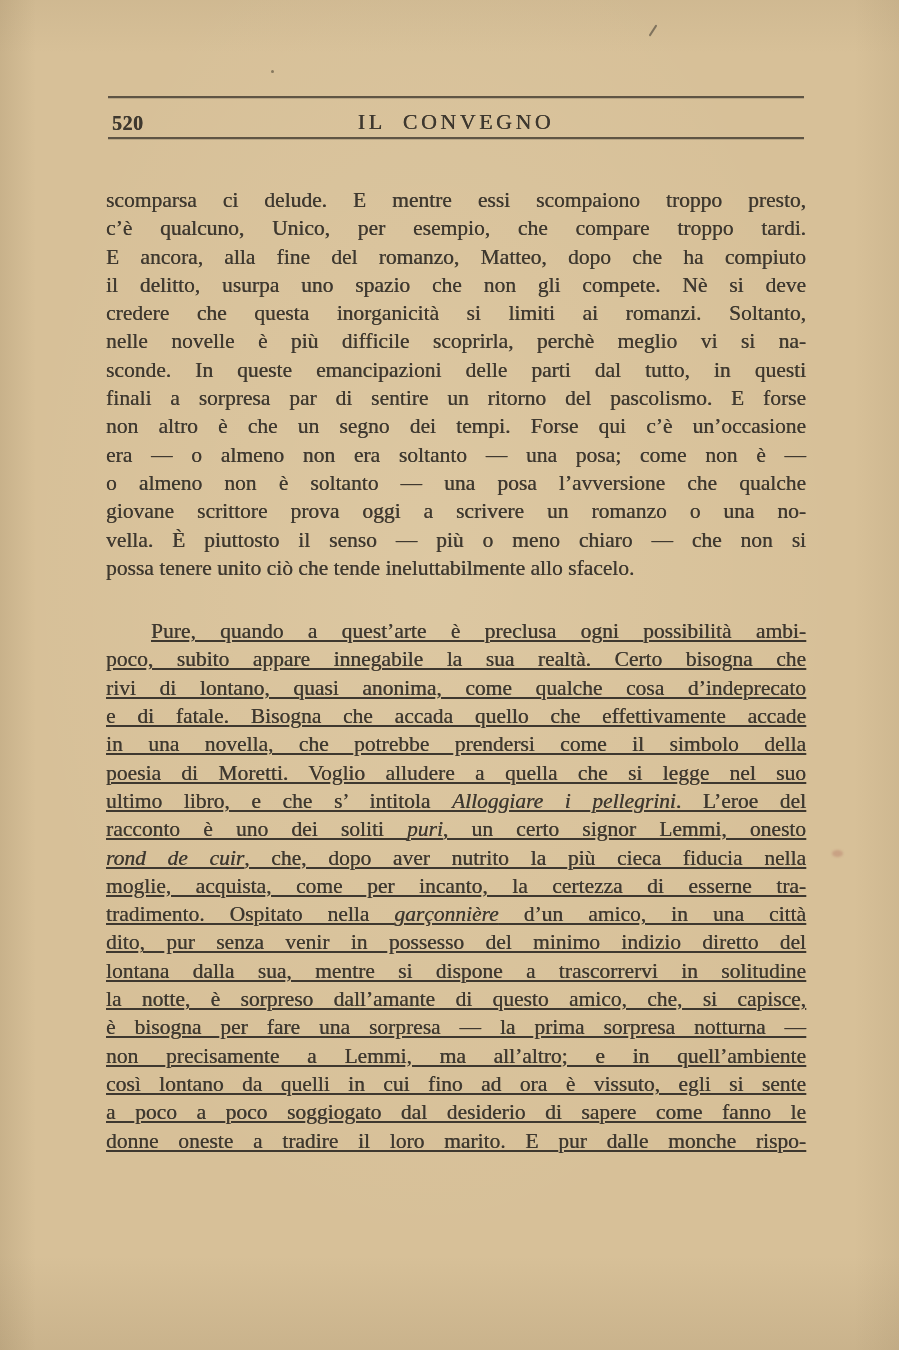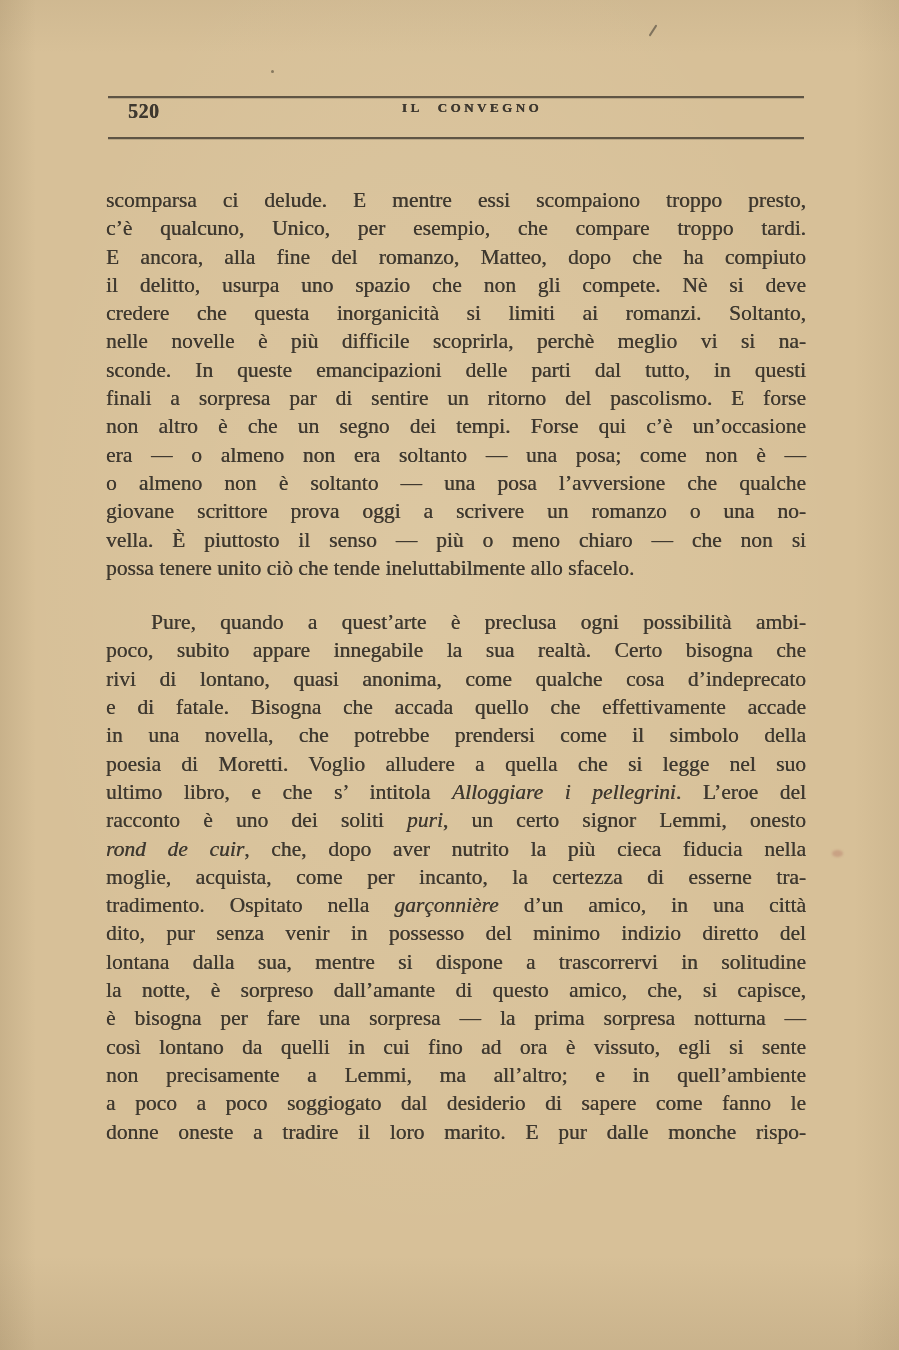--- a/index.html
+++ b/index.html
@@ -31,56 +31,56 @@
     width: 696px;
     height: 2px;
     background: #4a4236;
     box-shadow: 0 0.5px 0.5px rgba(74,66,54,0.5);
     opacity: 0.85;
   }
   .rule-top { top: 96px; }
   .rule-bottom { top: 137px; }
   .header-row {
     position: absolute;
-    left: 124px;
+    left: 108px;
     top: 100px;
     width: 696px;
     height: 35px;
     display: flex;
-    align-items: flex-start;
+    align-items: flex-end;
     color: #3e382f;
   }
   .page-number {
     position: absolute;
     left: 4px;
     font-size: 20px;
     font-weight: bold;
     letter-spacing: 0.5px;
     text-shadow: 0.3px 0 0 currentColor;
   }
   .running-title {
     width: 100%;
     text-align: center;
-    font-size: 13px;
-    font-weight: bold;
+    font-size: 22px;
+    font-weight: normal;
     letter-spacing: 3.5px;
     word-spacing: 9px;
     text-shadow: 0.3px 0 0 currentColor;
   }
   .page-text {
     position: absolute;
     left: 106px;
     top: 186px;
     width: 700px;
     color: #3e382f;
     font-size: 21.5px;
     line-height: 28.3px;
     text-shadow: 0.35px 0 0.25px rgba(62,56,47,0.85);
   }
-  .paragraph + .paragraph { margin-top: 26px; }
+  .paragraph + .paragraph { margin-top: 35px; text-decoration: underline; }
   .line {
     text-align: justify;
     text-align-last: justify;
     white-space: normal;
   }
   .line.indent { padding-left: 45px; }
   .line.no-just { text-align-last: left; }
   .line em { font-style: italic; }
   .ink-mark {
     position: absolute;
@@ -155,18 +155,18 @@
       <div class="line"><span>poesia di Moretti. Voglio alludere a quella che si legge nel suo</span></div>
       <div class="line"><span>ultimo libro, e che s’ intitola </span><em>Alloggiare i pellegrini</em><span>. L’eroe del</span></div>
       <div class="line"><span>racconto è uno dei soliti </span><em>puri</em><span>, un certo signor Lemmi, onesto</span></div>
       <div class="line"><em>rond de cuir</em><span>, che, dopo aver nutrito la più cieca fiducia nella</span></div>
       <div class="line"><span>moglie, acquista, come per incanto, la certezza di esserne tra-</span></div>
       <div class="line"><span>tradimento. Ospitato nella </span><em>garçonnière</em><span> d’un amico, in una città</span></div>
       <div class="line"><span>dito, pur senza venir in possesso del minimo indizio diretto del</span></div>
       <div class="line"><span>lontana dalla sua, mentre si dispone a trascorrervi in solitudine</span></div>
       <div class="line"><span>la notte, è sorpreso dall’amante di questo amico, che, si capisce,</span></div>
       <div class="line"><span>è bisogna per fare una sorpresa — la prima sorpresa notturna —</span></div>
+      <div class="line"><span>non precisamente a Lemmi, ma all’altro; e in quell’ambiente</span></div>
       <div class="line"><span>così lontano da quelli in cui fino ad ora è vissuto, egli si sente</span></div>
-      <div class="line"><span>non precisamente a Lemmi, ma all’altro; e in quell’ambiente</span></div>
       <div class="line"><span>a poco a poco soggiogato dal desiderio di sapere come fanno le</span></div>
       <div class="line"><span>donne oneste a tradire il loro marito. E pur dalle monche rispo-</span></div>
     </div>
   </div>
 
 </body></html>

